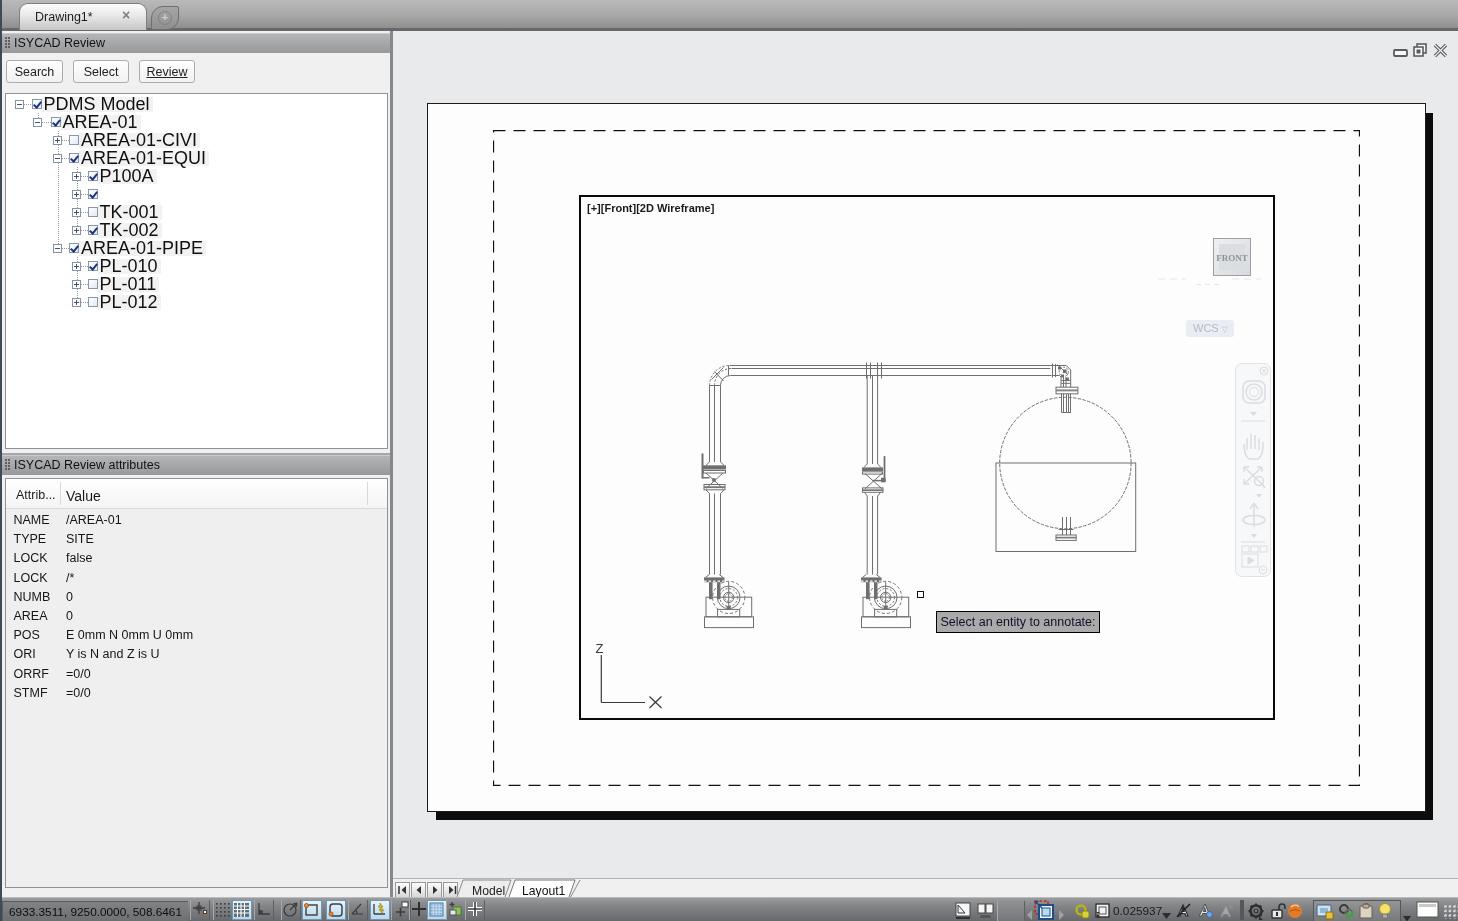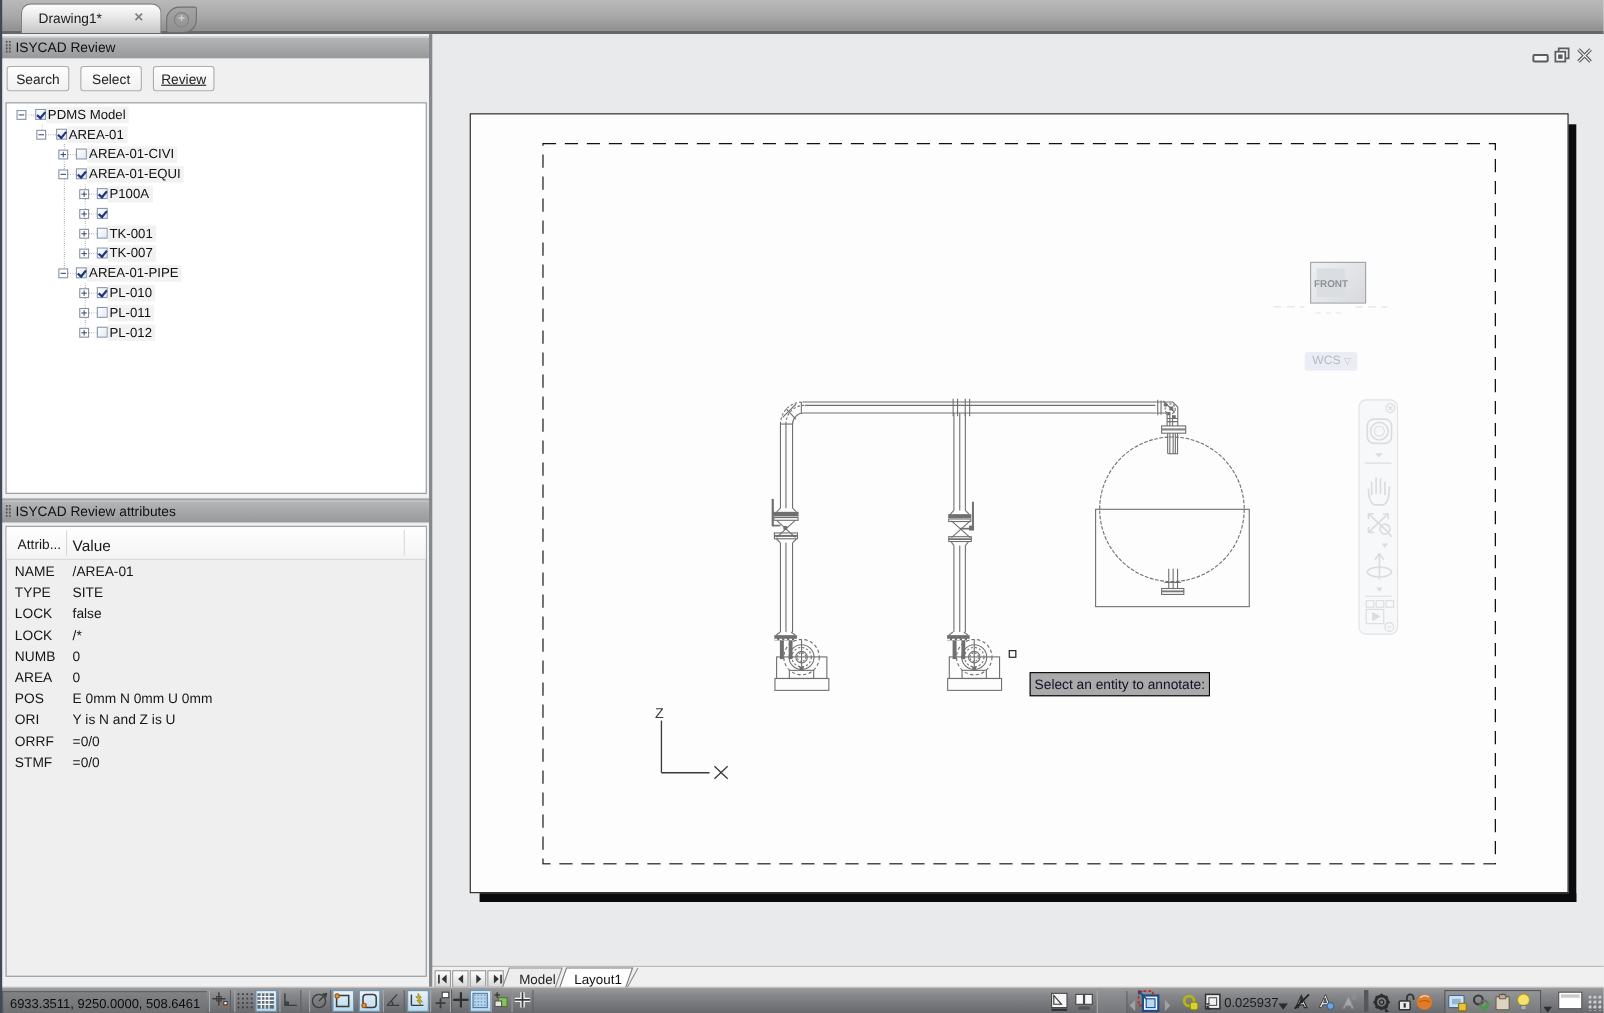--- a/index.html
+++ b/index.html
@@ -23,21 +23,21 @@
 .ptitle{left:1px;width:390px;height:19px;background:linear-gradient(#b4b5b7,#98999b);
   border-top:1px solid #c9cacc;}
 .ptitle .txt{position:absolute;left:13px;top:2px;font-size:12.5px;color:#111;}
 .grip{position:absolute;left:4px;top:3px;width:5px;height:12px;
   background-image:radial-gradient(circle at 1px 1px,#5d5f62 35%,rgba(0,0,0,0) 40%);
   background-size:3px 3px;}
 .btn{position:absolute;top:29px;height:23px;background:linear-gradient(#fefefe,#f1f1f1);
   border:1px solid #adadad;border-radius:3px;font-size:12.5px;color:#222;
   text-align:center;line-height:22px;box-sizing:border-box;}
 #treebox{left:5px;top:62px;width:383px;height:356px;background:#fff;border:1px solid #8e939b;box-sizing:border-box;}
-.trow{position:absolute;height:18px;font-size:12px;color:#111;}
+.trow{position:absolute;height:18px;font-size:18px;color:#111;}
 .trow .lbl{position:absolute;top:1px;height:15px;line-height:15px;background:#f2f2f2;padding:0 3px 0 2px;}
 .eb{position:absolute;width:9px;height:9px;border:1px solid #8593a6;background:#fff;box-sizing:border-box;}
 .eb i{position:absolute;left:1px;top:3px;width:5px;height:1px;background:#44507c;}
 .eb:after{content:"";position:absolute;left:8px;top:3px;width:9px;height:1px;background-image:linear-gradient(90deg,#9a9a9a 50%,rgba(0,0,0,0) 50%);background-size:2px 1px;}
 .eb.plus b{position:absolute;left:3px;top:1px;width:1px;height:5px;background:#44507c;}
 .cb{position:absolute;width:10px;height:10px;border:1px solid #8a97a8;background:linear-gradient(135deg,#fff,#dfe9f2);box-sizing:border-box;}
 .cb.c:after{content:"";position:absolute;left:2px;top:0px;width:3px;height:6px;
   border-right:2px solid #1f3480;border-bottom:2px solid #1f3480;transform:rotate(40deg);}
 .dotv{position:absolute;width:1px;background-image:linear-gradient(#9a9a9a 50%,rgba(0,0,0,0) 50%);background-size:1px 2px;}
 
@@ -52,22 +52,22 @@
 .arow .k{position:absolute;left:7.5px;top:2px;}
 .arow .v{position:absolute;left:60px;top:2px;}
 
 #draw{left:392px;top:31px;width:1066px;height:847px;background:#e9eaec;}
 #paper{position:absolute;left:35px;top:72px;width:999px;height:709px;background:#fdfdfd;border:1px solid #1c1c1c;box-sizing:border-box;}
 #shadowR{position:absolute;left:1034px;top:82px;width:7px;height:707px;background:#0c0c0c;}
 #shadowB{position:absolute;left:44px;top:781px;width:997px;height:8px;background:#0c0c0c;}
 #dashrect{position:absolute;left:101px;top:99px;width:867px;height:656px;}
 #vport{position:absolute;left:187px;top:164px;width:696px;height:525px;border:2.5px solid #0a0a0a;box-sizing:border-box;}
 #vplabel{position:absolute;left:6px;top:5px;font-size:11px;font-weight:bold;color:#1a1a1a;letter-spacing:0px;}
-#cube{position:absolute;left:799px;top:207px;width:51px;height:38px;border:1px solid #9da0a4;
-  background:linear-gradient(135deg,#eff0f2,#d7d9dc);box-sizing:border-box;}
+#cube{position:absolute;left:821px;top:207px;width:38px;height:38px;border:1px solid #9da0a4;
+  background:linear-gradient(135deg,#eff0f2,#d7d9dc);box-sizing:border-box;font-family:Liberation Serif, serif;}
 #cube .in{position:absolute;left:5px;top:5px;width:26px;height:26px;background:#dbdee1;}
 #cube .t{position:absolute;left:0;top:14px;width:36px;text-align:center;font-size:9px;font-weight:bold;color:#8e939b;letter-spacing:0px;}
 #wcs{position:absolute;left:794px;top:289px;width:48px;height:17px;background:rgba(233,235,243,0.9);border-radius:3px;
   font-size:11px;color:#b5b9c6;line-height:17px;text-align:left;padding-left:7px;box-sizing:border-box;}
 #navbar{position:absolute;left:843px;top:332px;width:36px;height:214px;background:rgba(246,247,248,0.92);
   border:1px solid #e0e2e4;border-radius:7px;box-sizing:border-box;}
 #tooltip{position:absolute;left:544px;top:580px;width:164px;height:22px;background:#aaaaaa;border:1px solid #000;
   font-size:12.5px;color:#10102a;line-height:20px;text-align:center;box-sizing:border-box;}
 #pickbox{position:absolute;left:525px;top:560px;width:7px;height:7px;border:1.5px solid #111;box-sizing:border-box;}
 
@@ -156,21 +156,21 @@
 <div class="cb" style="left:82px;top:113px;"></div>
 <div class="trow" style="left:0;top:110px;width:420px;text-align:center;">
         <span class="lbl" style="left:91.5px;">TK-001</span>
       </div>
 <div class="eb plus" style="left:66px;top:131.5px;">
         <i></i>
         <b></b>
       </div>
 <div class="cb c" style="left:82px;top:131px;"></div>
 <div class="trow" style="left:0;top:128px;width:380px;">
-        <span class="lbl" style="left:91.5px;">TK-007</span>
+        <span class="lbl" style="left:91.5px;">TK-002</span>
       </div>
 <div class="eb" style="left:47px;top:149.5px;">
         <i></i>
       </div>
 <div class="cb c" style="left:63px;top:149px;"></div>
 <div class="trow" style="left:0;top:146px;width:380px;">
         <span class="lbl" style="left:73px;">AREA-01-PIPE</span>
       </div>
 <div class="eb plus" style="left:66px;top:167.5px;">
         <i></i>
@@ -252,20 +252,23 @@
   </div>
 </div>
 
 <div class="abs" id="draw">
   <div id="paper"></div>
   <div id="shadowR"></div>
   <div id="shadowB"></div>
   <svg id="dashrect" width="867" height="656">
       <rect x="0.5" y="0.5" width="866" height="655" fill="none" stroke="#111" stroke-width="1.3" stroke-dasharray="12,8"></rect>
     </svg>
+  <div id="vport">
+      <div id="vplabel">[+][Front][2D Wireframe]</div>
+    </div>
   <div id="cube">
       <div class="in"></div>
       <div class="t">FRONT</div>
     </div>
   <div id="wcs">WCS <span style="color:#c0c4d0;font-size:8px;">▽</span></div>
   <div id="navbar">
 <svg width="34" height="212" style="position:absolute;left:0;top:0;">
 <circle cx="28" cy="7" r="4" fill="none" stroke="#dadce0"></circle>
         <path d="M26,5 L30,9 M30,5 L26,9" stroke="#dadce0"></path>
 <rect x="7" y="17" width="22" height="22" rx="6" fill="none" stroke="#dadce0" stroke-width="1.5"></rect>

